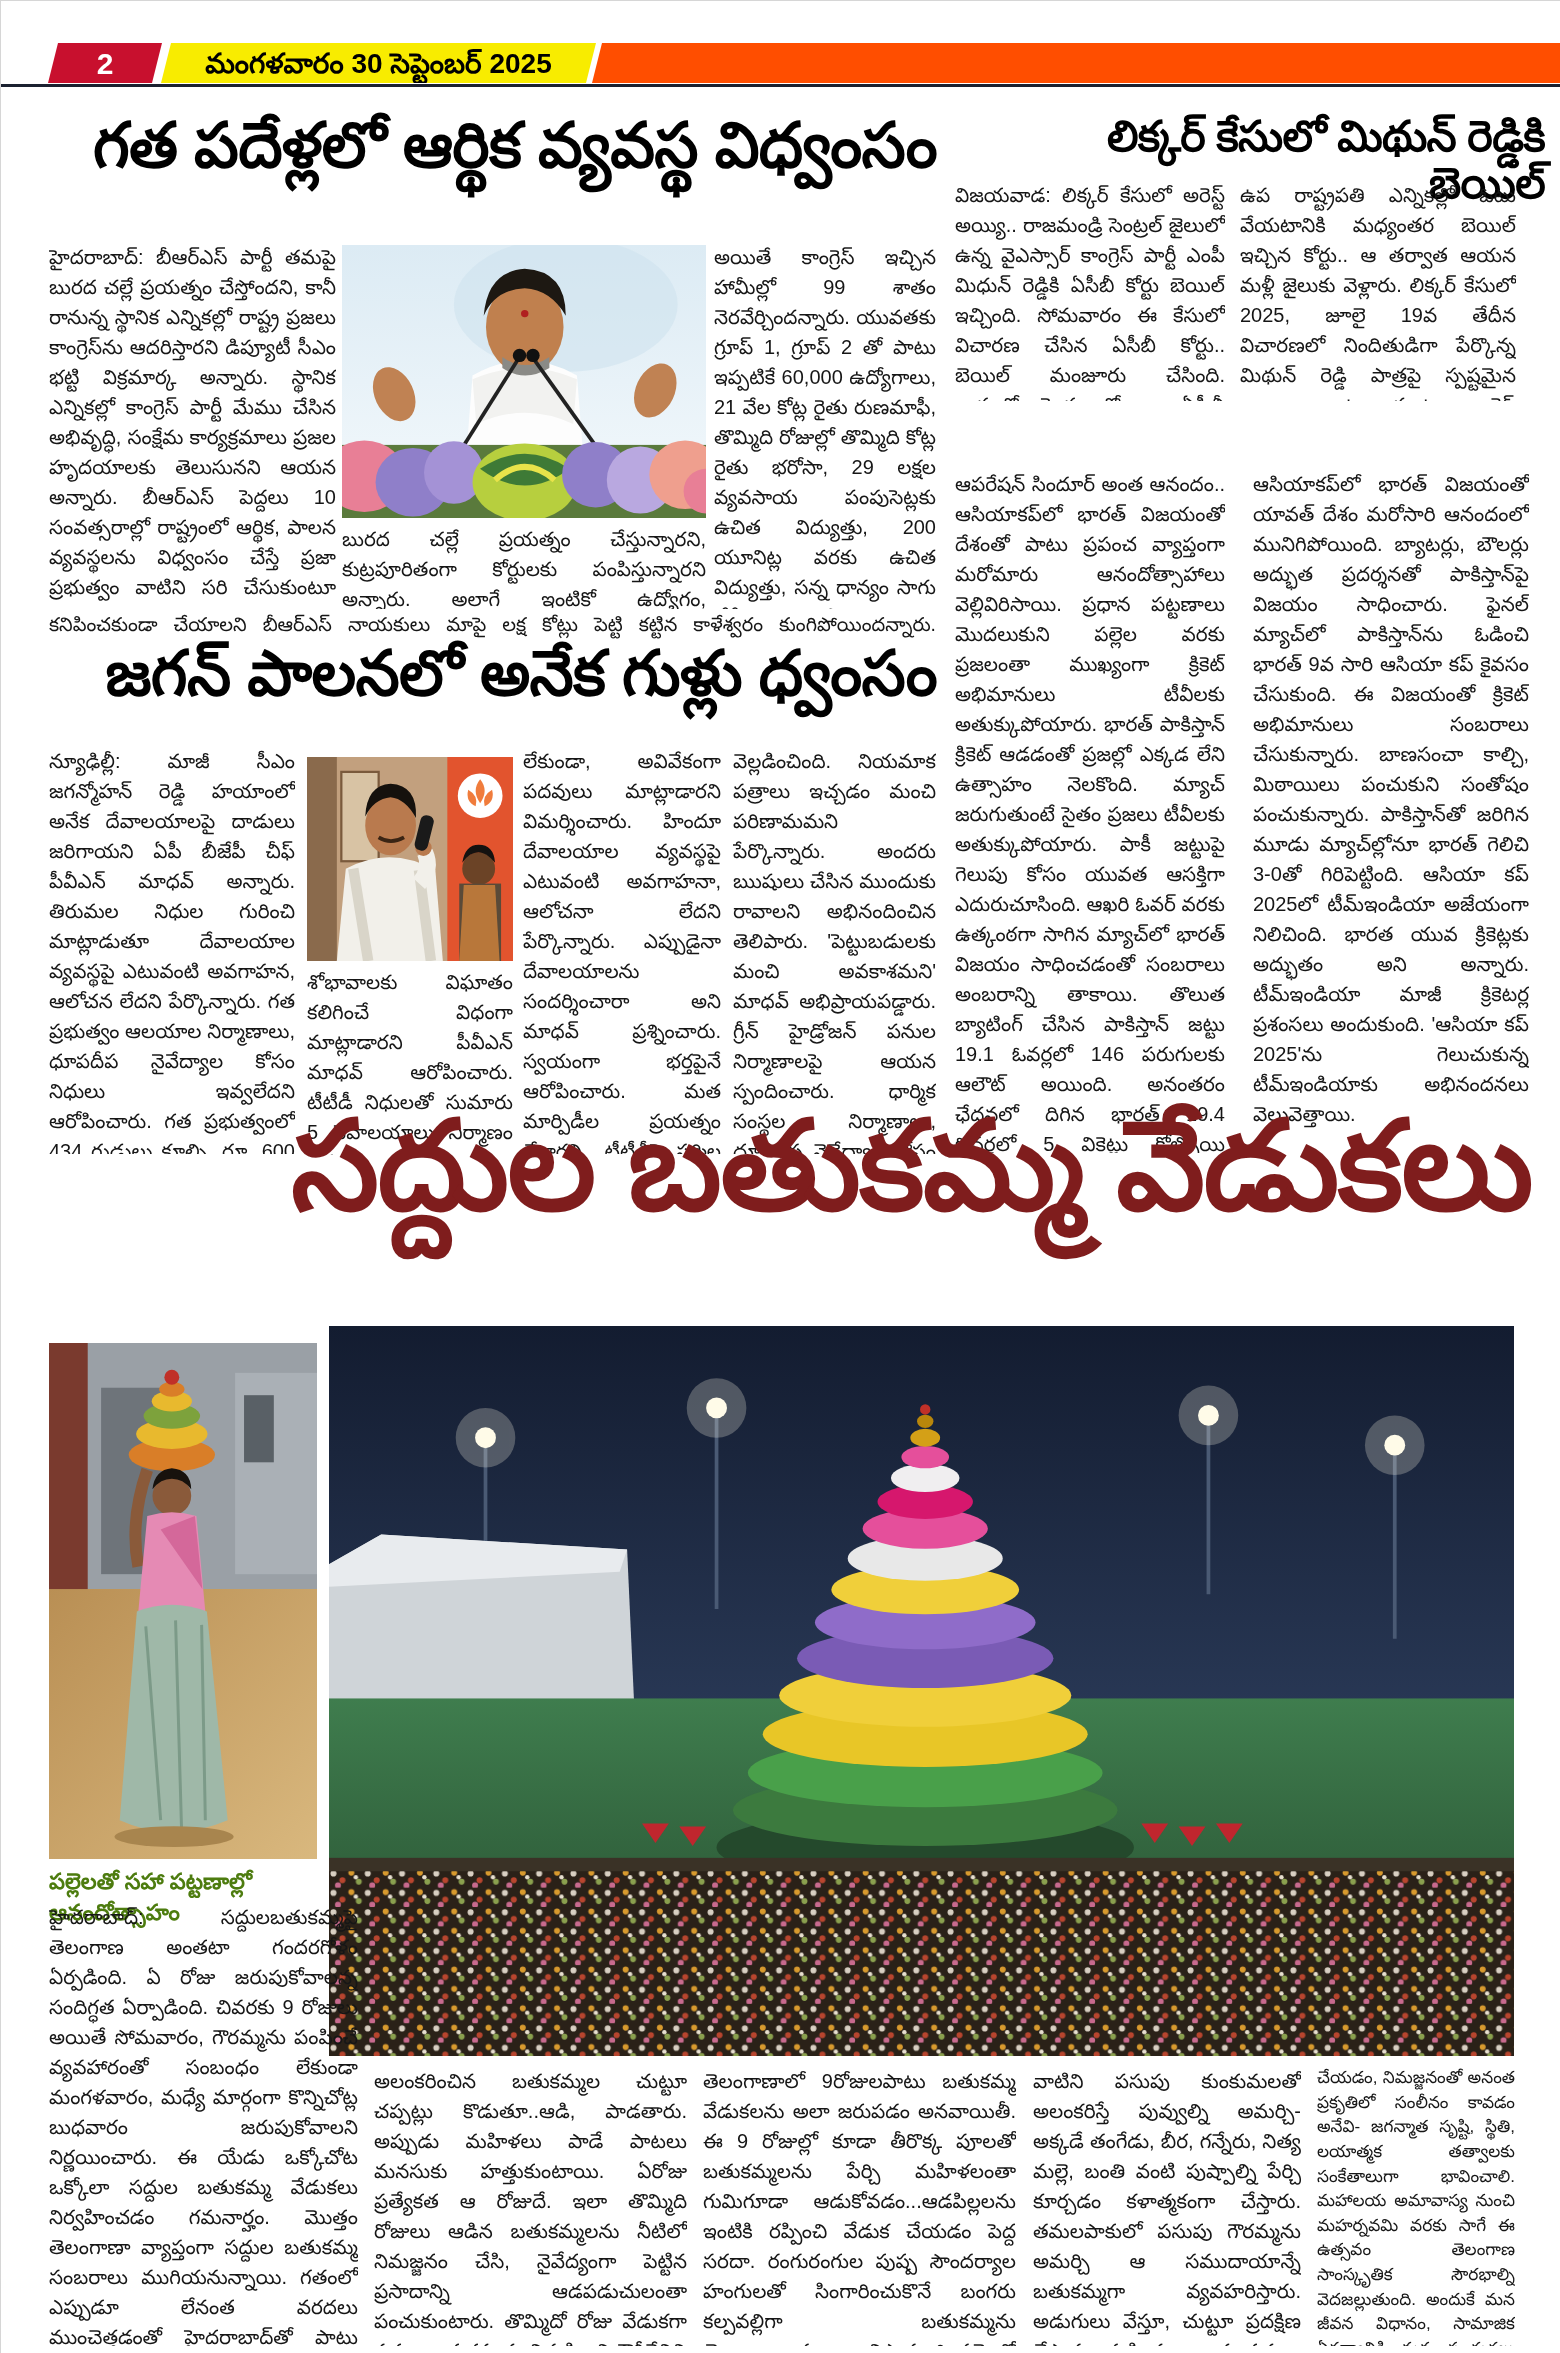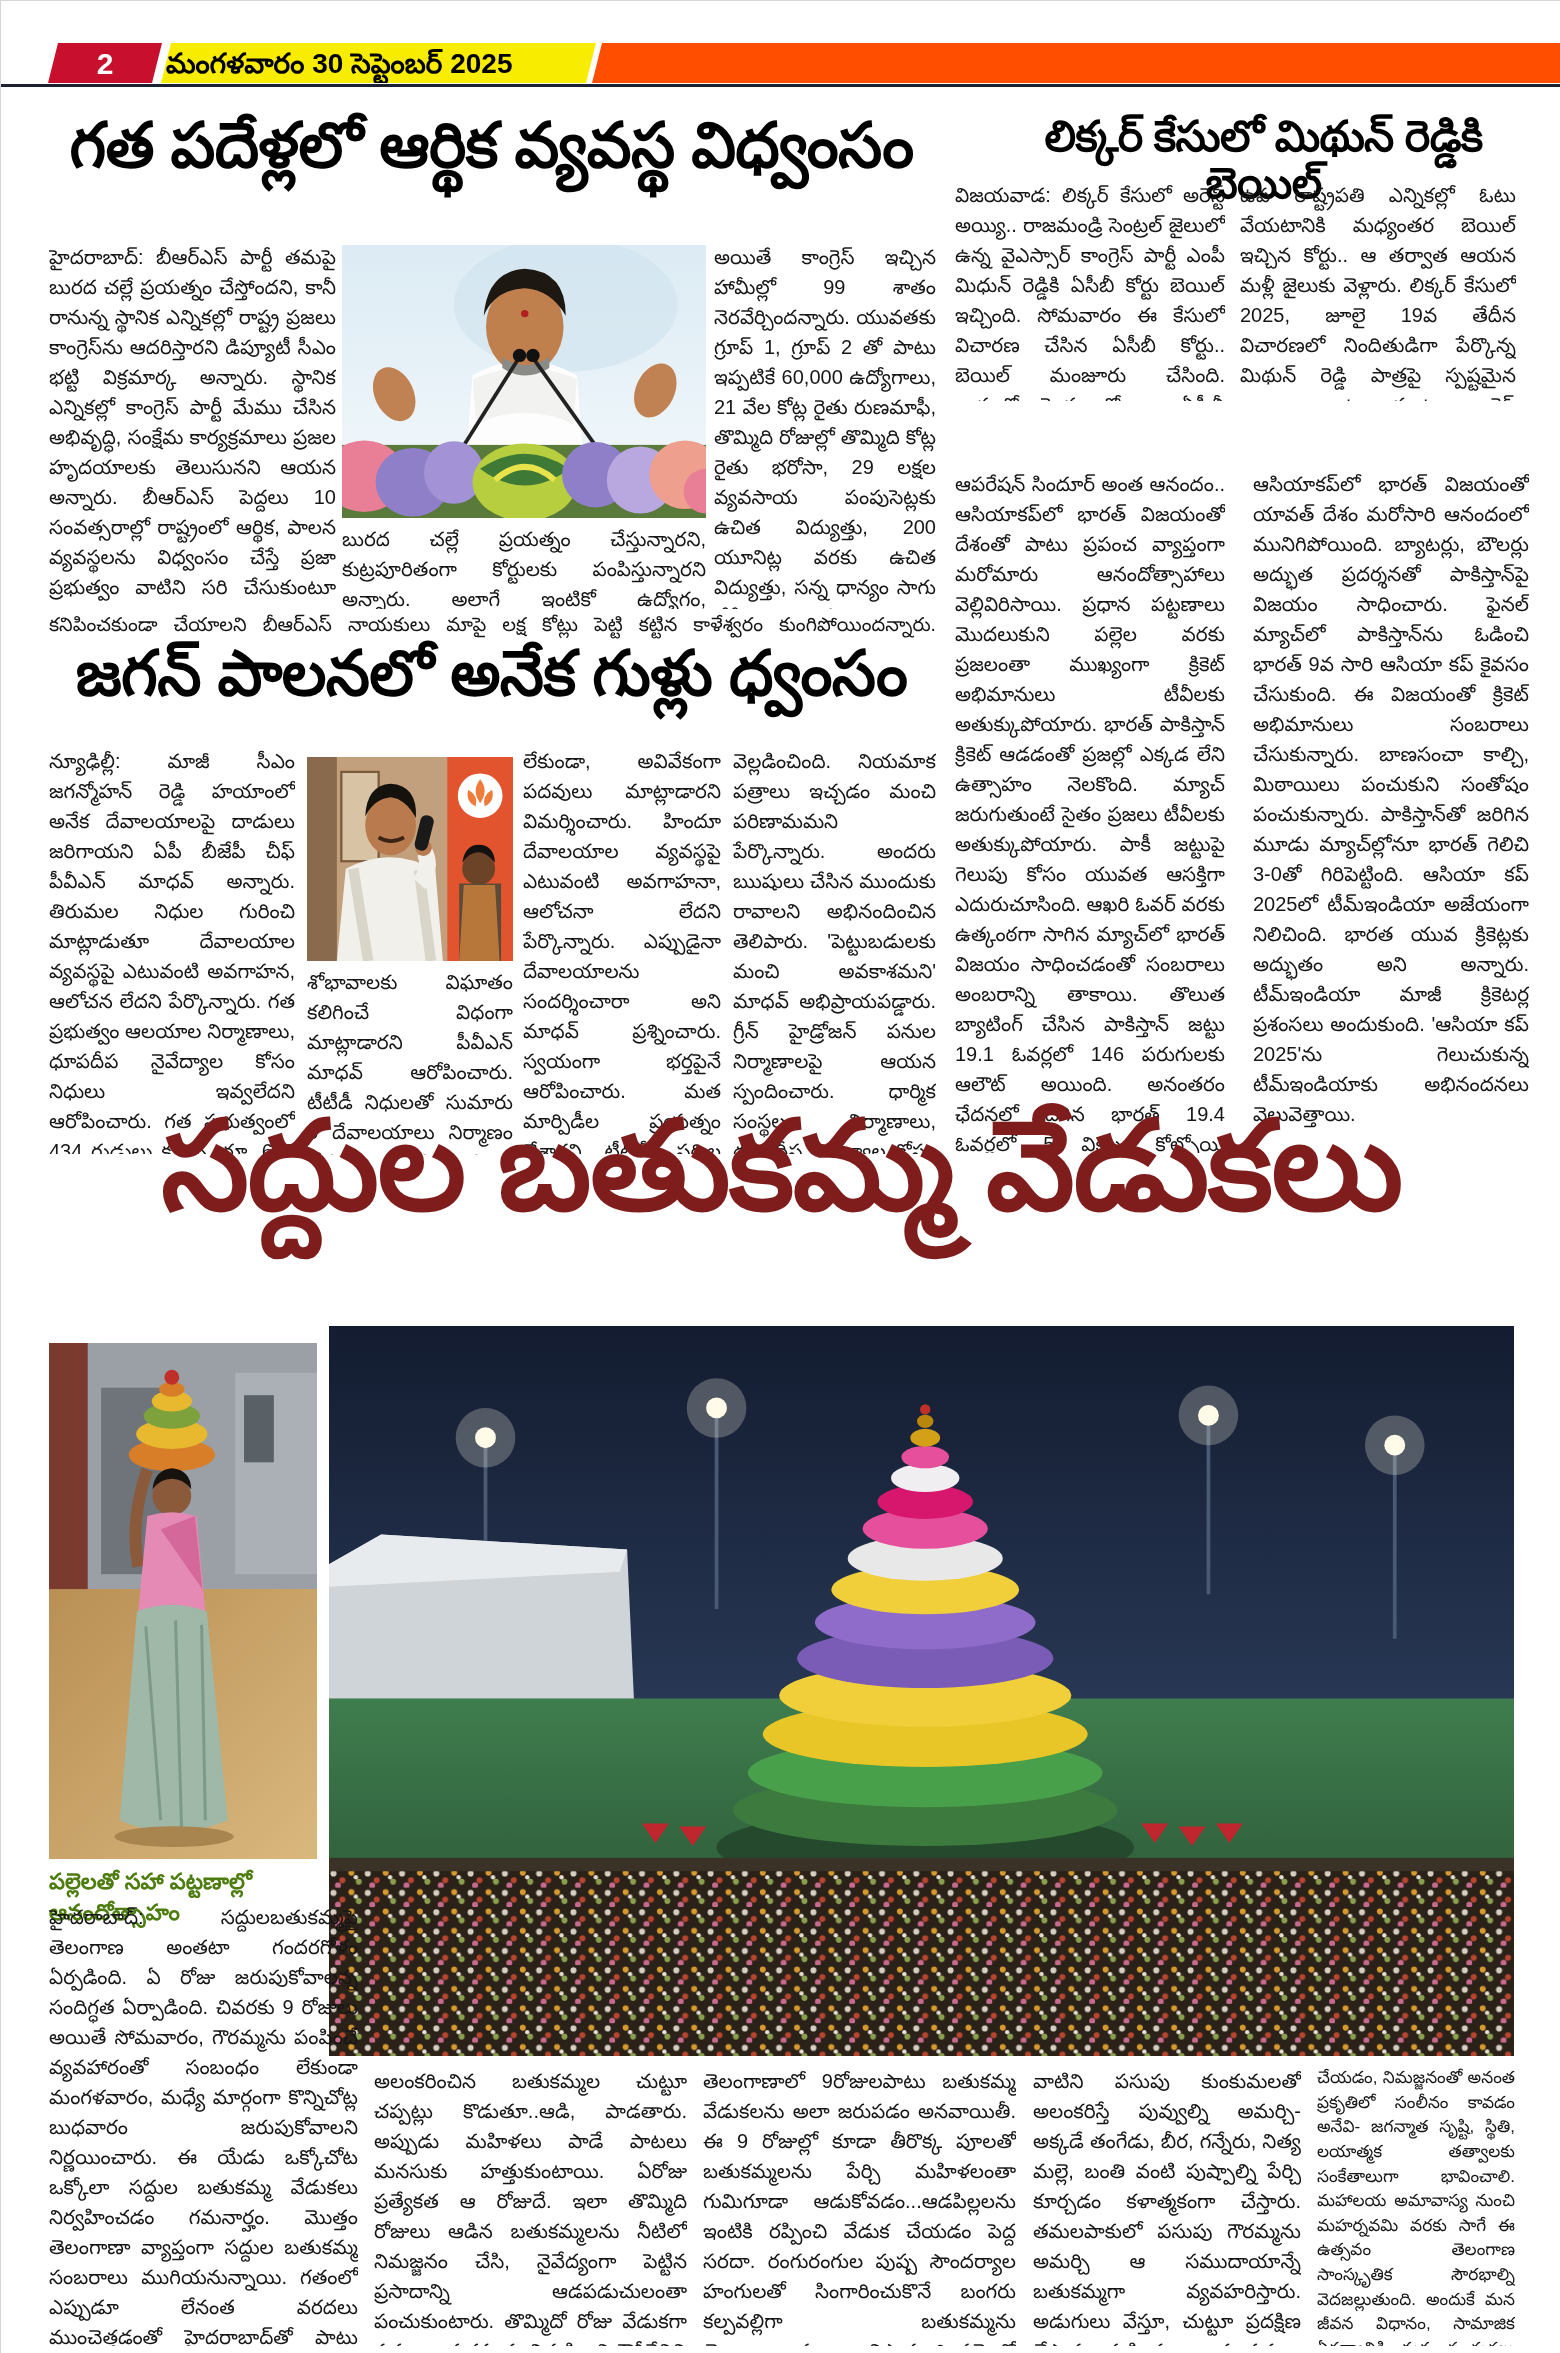--- a/index.html
+++ b/index.html
@@ -16,25 +16,25 @@
   }
   
   .masthead { position:absolute; left:0; top:42px; width:1561px; height:40px; overflow:hidden; }
   .mh-piece { position:absolute; top:0; height:40px; transform:skewX(-14deg); }
   .mh-red   { left:52px;  width:104px;  background:#c8102e; }
   .mh-yel   { left:165px; width:425px;  background:#f8ec00; }
   .mh-org   { left:596px; width:1043px; background:#ff4e00; }
   .mh-num   { position:absolute; left:52px; top:0; width:104px; height:40px;
               color:#fff; font-weight:bold; font-size:30px; text-align:center; line-height:42px; }
   .mh-date  { position:absolute; left:165px; top:0; width:425px; height:32px;
-              color:#000; font-weight:bold; font-size:28px; text-align:left; line-height:42px; }
+              color:#000; font-weight:bold; font-size:28px; text-align:center; line-height:42px; }
   .mh-rule  { position:absolute; left:0; top:83px; width:1561px; height:3px; background:#1b2130; }
 
   
-  .headline  { position:absolute; font-weight:bold; color:#000; text-align:center; letter-spacing:-0.7px; line-height:1.1; }
+  .headline  { position:absolute; font-weight:bold; color:#000; text-align:right; letter-spacing:-0.7px; line-height:1.1; }
   .hl-econ   { left:45px;  top:110px;  width:891px; font-size:63px; }
   .hl-temple { left:45px;  top:638px;  width:891px; font-size:63px; }
   .hl-liquor { left:981px; top:112px; width:563px; font-size:43px; }
   .hl-asia   { left:953px; top:404px; width:563px; font-size:43px; }
   .hl-festival { left:30px; top:1096px; width:1501px; font-size:125px; color:#7f1d1d; letter-spacing:-1.5px; }
 
   
   .bodytxt { position:absolute; font-size:20px; line-height:1.5; text-align:justify; color:#161616; overflow:hidden; }
   .econ-c1   { left:48px;  top:241px;  width:287px; height:367px; }
   .econ-under{ left:341px; top:523px;  width:364px; height:85px; }

